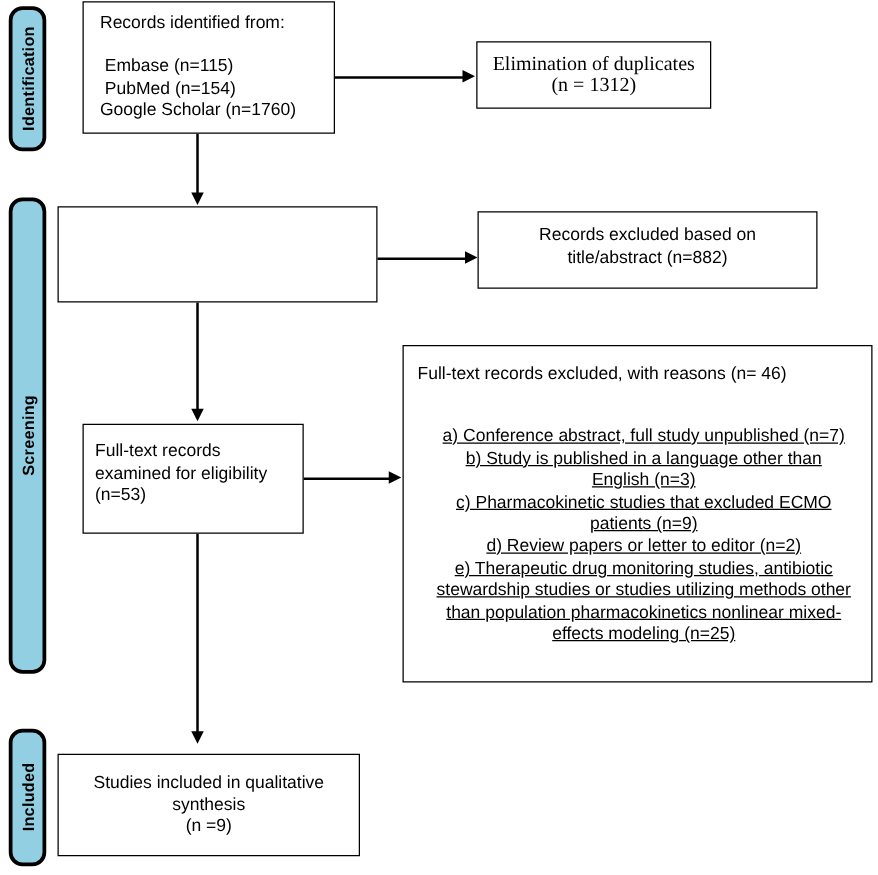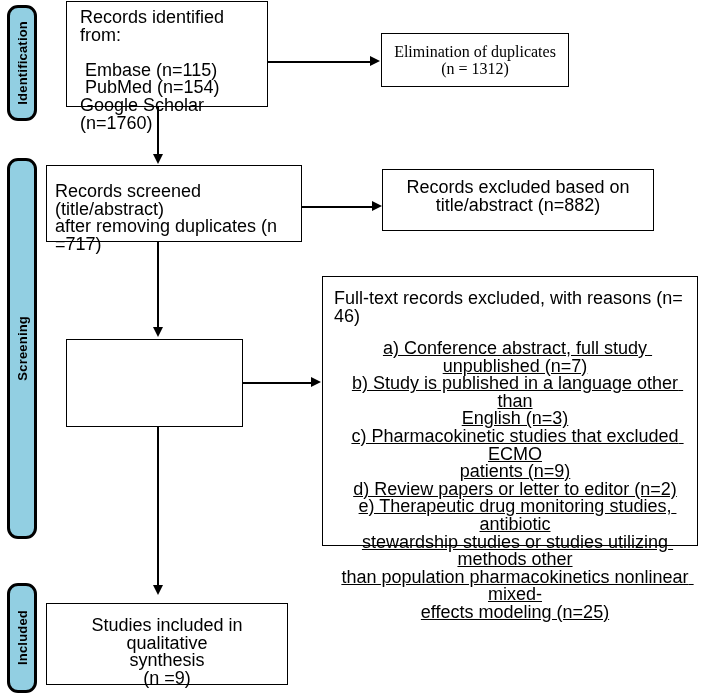--- a/index.html
+++ b/index.html
@@ -42,21 +42,21 @@
 
   
   .box {
     position: absolute;
     background: #ffffff;
     border: 1.6px solid #000000;
     box-sizing: border-box;
   }
   .box-text {
     position: absolute;
-    font-size: 18px;
+    font-size: 14px;
     line-height: 17.6px;
     white-space: pre-wrap;
     color: #000000;
   }
   .serif {
     font-family: "Liberation Serif", serif;
     font-size: 16px;
     line-height: 17px;
   }
 
@@ -114,34 +114,35 @@
   <div class="arrow-right" style="left:370px; top:56px;"></div>
 
   <div class="box" style="left:381px; top:33px; width:188px; height:54px;"></div>
   <div class="box-text serif" style="left:385px; top:43px; width:180px; text-align:center;">Elimination of duplicates
 (n = 1312)</div>
 
   <div class="vline" style="left:157px; top:107px; width:1.6px; height:50px;"></div>
   <div class="arrow-down" style="left:152.5px; top:154px;"></div>
 
   <div class="box" style="left:46px; top:165px; width:256px; height:77px;"></div>
-  <div class="box-text" style="left:55px; top:183px; width:248px; text-align:left;">Records screened (title/abstract)
-after removing duplicates (n =717)</div>
 
   <div class="hline" style="left:302px; top:206px; width:72px;"></div>
   <div class="arrow-right" style="left:372px; top:201px;"></div>
 
   <div class="box" style="left:382px; top:169px; width:272px; height:62px;"></div>
   <div class="box-text" style="left:386px; top:179px; width:264px; text-align:center;">Records excluded based on
 title/abstract (n=882)</div>
 
   <div class="vline" style="left:157px; top:242px; width:1.6px; height:88px;"></div>
   <div class="arrow-down" style="left:152.5px; top:327px;"></div>
 
   <div class="box" style="left:66px; top:339px; width:177px; height:88px;"></div>
+  <div class="box-text" style="left:76px; top:352px; width:166px; text-align:left;">Full-text records
+examined for eligibility
+(n=53)</div>
 
   <div class="hline" style="left:243px; top:382px; width:70px;"></div>
   <div class="arrow-right" style="left:311px; top:377px;"></div>
 
   <div class="box" style="left:322px; top:276px; width:376px; height:270px;"></div>
   <div class="box-text" style="left:334px; top:290px; width:358px; text-align:left;">Full-text records excluded, with reasons (n= 46)</div>
   <div class="box-text" style="left:334px; top:340px; width:362px; text-align:center;text-decoration:underline;">a) Conference abstract, full study unpublished (n=7)
 b) Study is published in a language other than
 English (n=3)
 c) Pharmacokinetic studies that excluded ECMO

